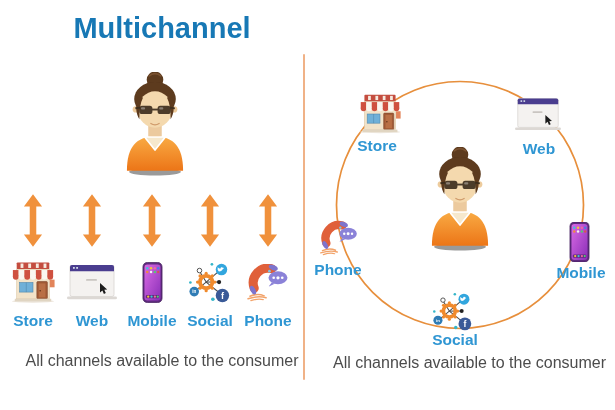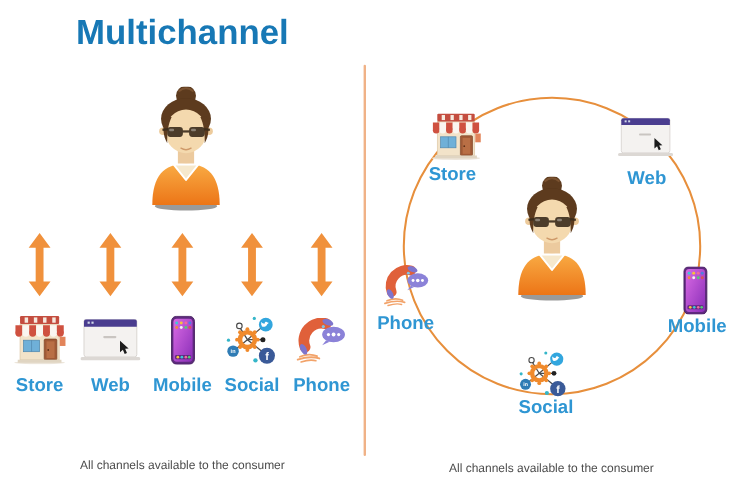--- a/index.html
+++ b/index.html
@@ -1,38 +1,38 @@
 <!DOCTYPE html>
 <html><head>
 <meta charset="utf-8">
 <style>
   html,body{margin:0;padding:0;background:#fff;}
   .stage{
     position:relative;width:615px;height:410px;background:#ffffff;
     font-family:"Liberation Sans",sans-serif;overflow:hidden;
   }
-  .panel{position:absolute;top:0;height:410px;}
+  .panel{position:absolute;top:0;height:410px;padding-left:20px;}
   .panel-left{left:0;width:304px;}
   .panel-right{left:304px;width:311px;}
   .divider{position:absolute;left:303px;top:54px;width:2px;height:326px;background:#f0b287;border-radius:1px;}
   .title{
     position:absolute;top:12px;left:0;right:0;text-align:center;
     font-size:29px;font-weight:700;color:#1778b5;letter-spacing:0px;
   }
   .avatar{position:absolute;}
   .avatar-left{left:113px;top:72px;}
   .avatar-right{left:114px;top:147px;}
   .ch-col{position:absolute;top:192px;width:60px;text-align:center;}
   .ch-col .icon-box{height:57px;display:flex;align-items:center;justify-content:center;margin-top:1px;}
   .ch-label{
     font-size:15.5px;font-weight:700;color:#2f96d3;margin-top:1px;
   }
   .caption{
     position:absolute;top:351px;left:0;right:0;text-align:center;
-    font-size:10px;color:#4c4c4c;line-height:19px;margin-top:28px;
+    font-size:16px;color:#4c4c4c;line-height:19px;
   }
   .circle-svg{position:absolute;left:31px;top:80px;}
   .node{position:absolute;}
   .node-label{
     position:absolute;width:80px;text-align:center;
     font-size:15.5px;font-weight:700;color:#2f96d3;
   }
   .defs-holder{position:absolute;width:0;height:0;overflow:hidden;}
 </style>
 </head>

